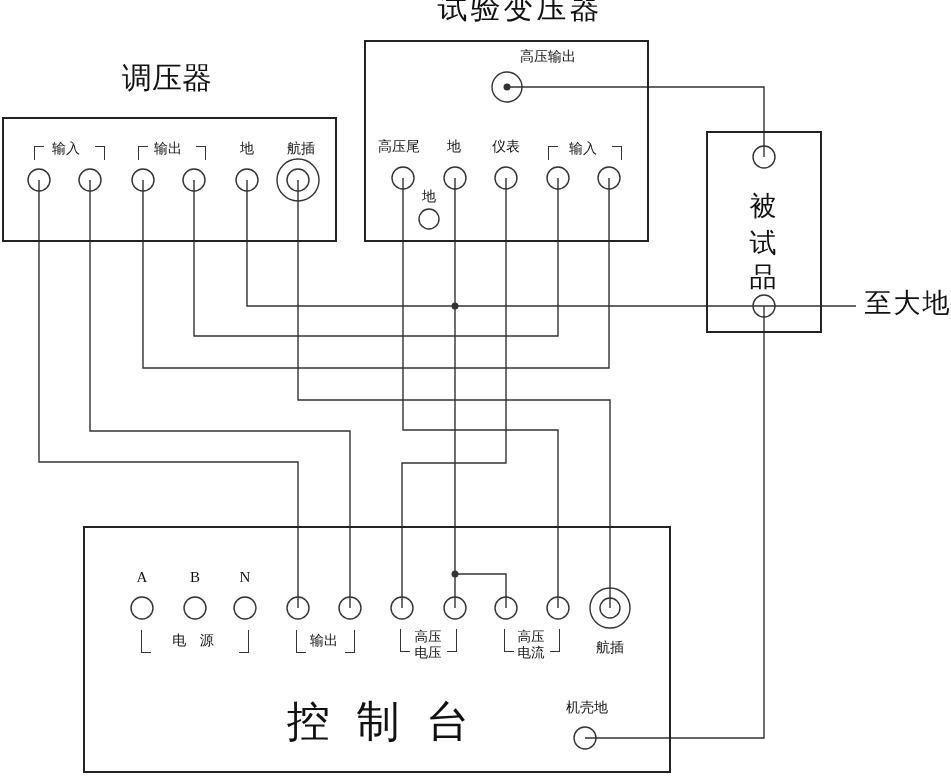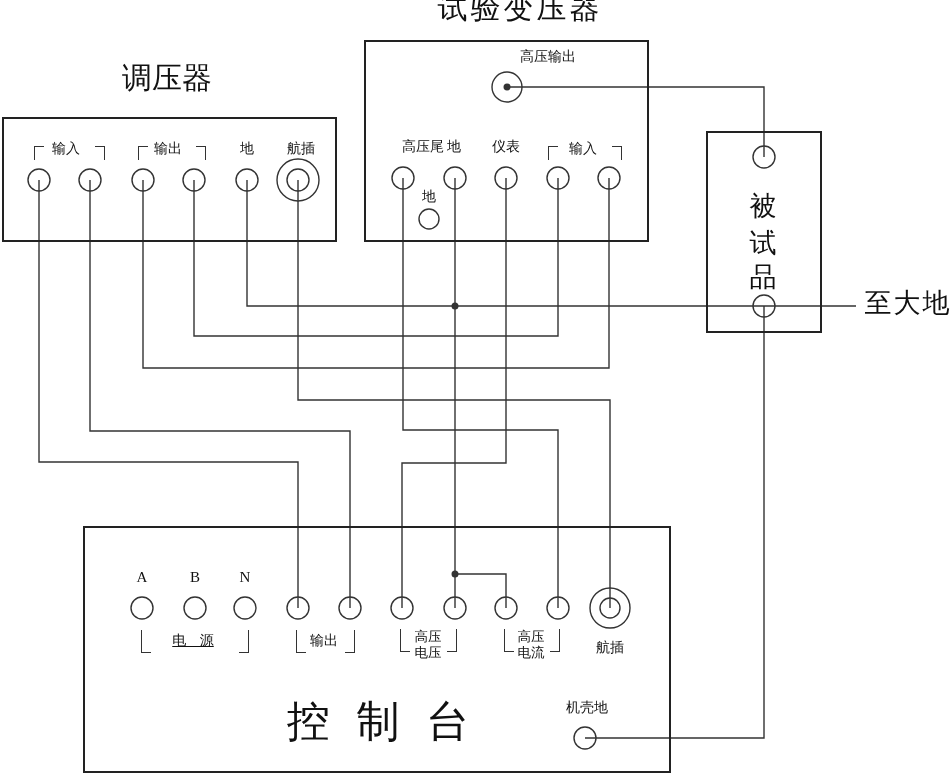--- a/index.html
+++ b/index.html
@@ -96,40 +96,40 @@
   <div class="ck c-tr" style="left:95px;top:146px;"></div>
 
   <div class="ck c-tl" style="left:138px;top:146px;"></div>
   <div class="lbl lbl-sm" style="left:168px;top:142px;">输出</div>
   <div class="ck c-tr" style="left:196px;top:146px;"></div>
 
   <div class="lbl lbl-sm" style="left:247px;top:142px;">地</div>
   <div class="lbl lbl-sm" style="left:301px;top:142px;">航插</div>
 
   <div class="lbl lbl-sm" style="left:510px;top:50px;margin-left:38px;">高压输出</div>
-  <div class="lbl lbl-sm" style="left:423px;top:140px;">高压尾</div>
+  <div class="lbl lbl-sm" style="left:399px;top:140px;">高压尾</div>
   <div class="lbl lbl-sm" style="left:454px;top:140px;">地</div>
   <div class="lbl lbl-sm" style="left:506px;top:140px;text-align:right;">仪表</div>
 
   <div class="ck c-tl" style="left:548px;top:146px;"></div>
   <div class="lbl lbl-sm" style="left:583px;top:142px;">输入</div>
   <div class="ck c-tr" style="left:612px;top:146px;"></div>
 
   <div class="lbl lbl-sm" style="left:429px;top:190px;">地</div>
 
   <div class="vert-char" style="left:763px;top:188px;">被</div>
   <div class="vert-char" style="left:763px;top:225px;">试</div>
   <div class="vert-char" style="left:763px;top:259px;">品</div>
 
   <div class="lbl" style="left:142px;top:570px;font-size:15px;">A</div>
   <div class="lbl" style="left:195px;top:570px;font-size:15px;">B</div>
   <div class="lbl" style="left:245px;top:570px;font-size:15px;">N</div>
 
   <div class="ck c-bl" style="left:141px;top:630px;"></div>
-  <div class="lbl lbl-sm ws" style="left:193px;top:634px;text-decoration:underline;">电 源</div>
+  <div class="lbl lbl-sm ws" style="left:193px;top:634px;">电 源</div>
   <div class="ck c-br" style="left:239px;top:630px;"></div>
 
   <div class="ck c-bl" style="left:296px;top:630px;"></div>
   <div class="lbl lbl-sm" style="left:324px;top:634px;">输出</div>
   <div class="ck c-br" style="left:345px;top:630px;"></div>
 
   <div class="ck c-bl" style="left:400px;top:629px;"></div>
   <div class="two-line" style="left:428px;top:629px;">
     <div>高压</div>
     <div>电压</div>

